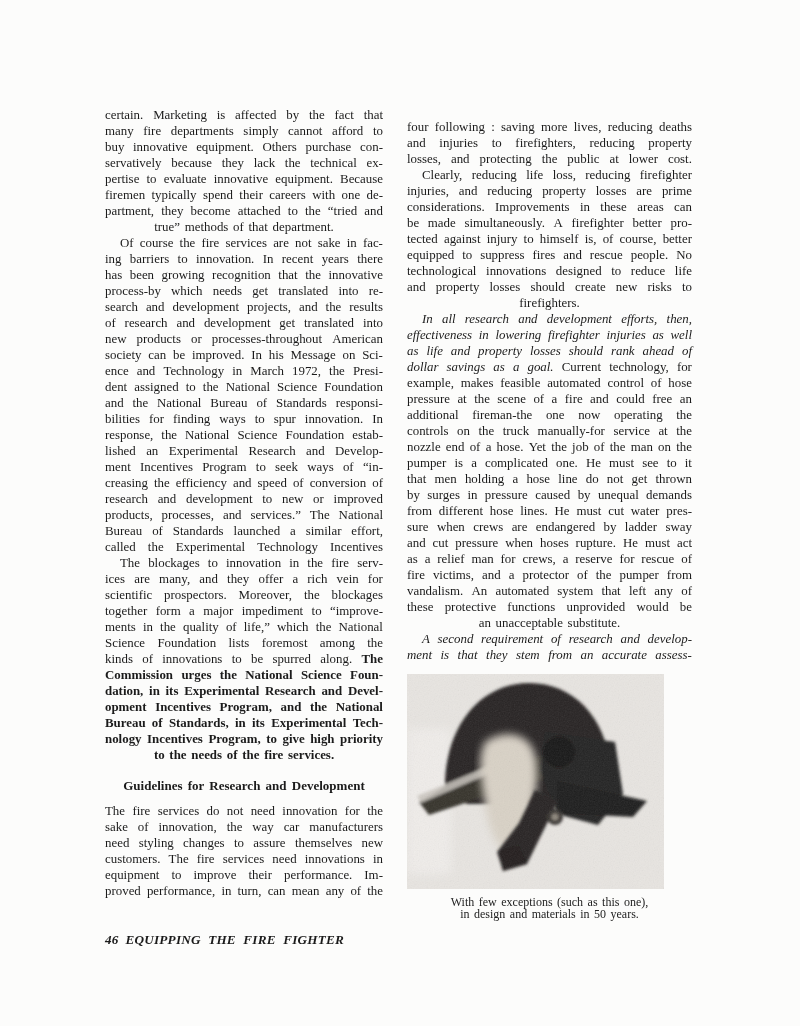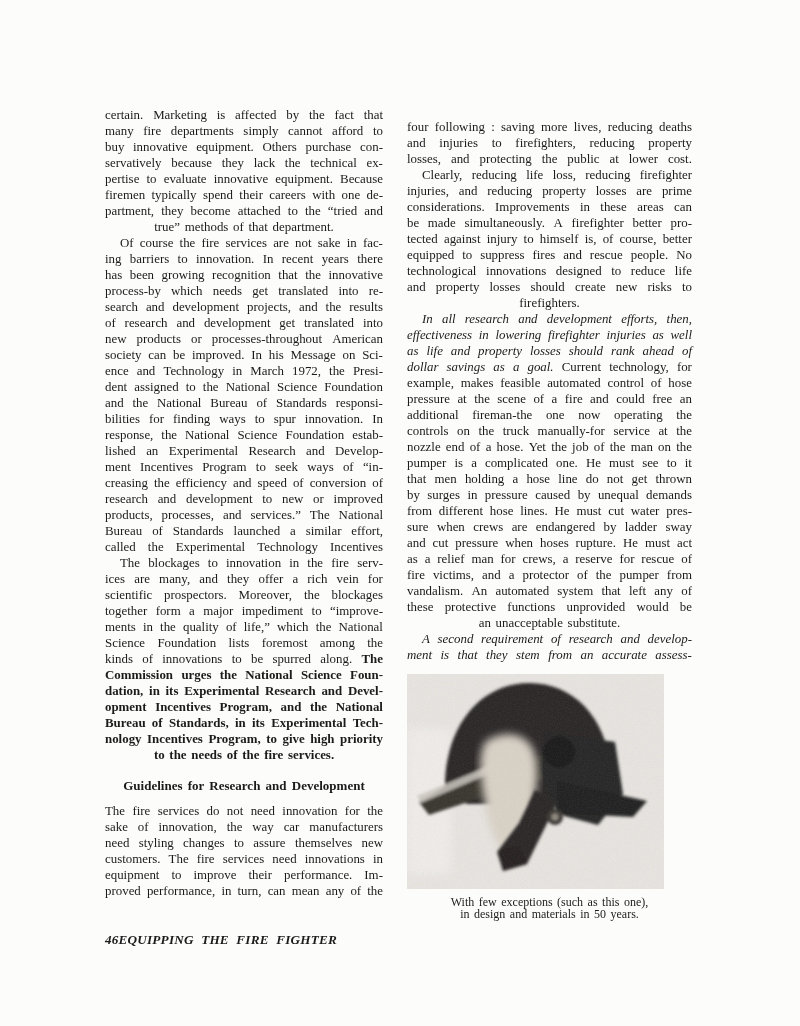--- a/index.html
+++ b/index.html
@@ -54,21 +54,21 @@
   .footer {
     position: absolute;
     left: 105px;
     top: 932px;
     font-weight: bold;
     font-style: italic;
     font-size: 13.2px;
     letter-spacing: 0.2px;
     word-spacing: 4px;
   }
-  .footer .num { }
+  .footer .num { margin-right: 7px; }
 </style>
 </head>
 <body>
 
 <div class="page">
 
   <div class="col col-left" id="col-left">
       <div class="para">
         <div class="ln jz">
           <span>certain.</span>

